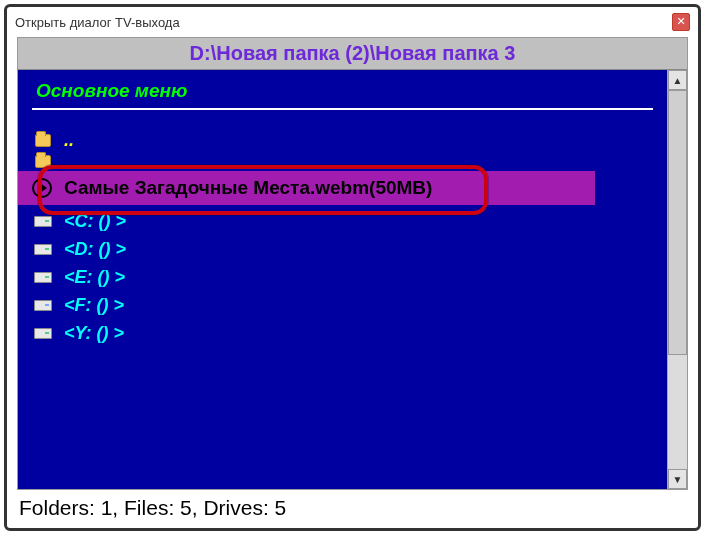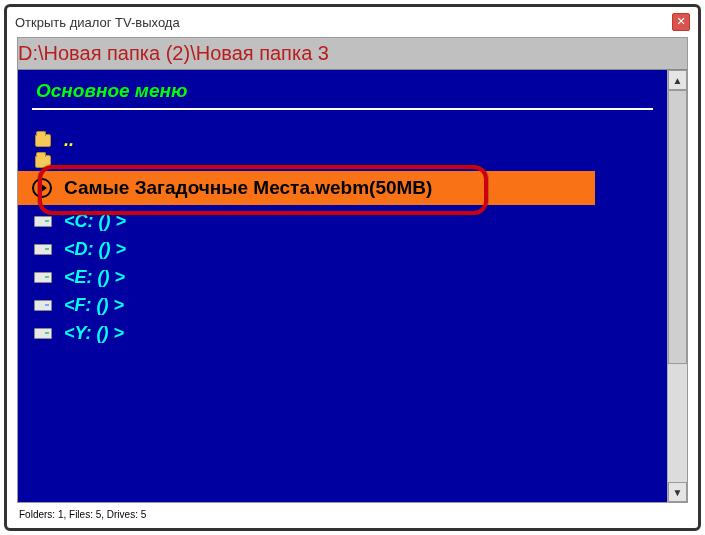--- a/index.html
+++ b/index.html
@@ -48,23 +48,24 @@
       margin: 0 10px 2px 10px;
       border: 1px solid #999;
       display: flex;
       flex-direction: column;
       overflow: hidden;
     }
     .path-bar {
       background: #c0c0c0;
       border-bottom: 1px solid #888;
       padding: 4px 0;
+      text-align: center;
       font-size: 20px;
-      font-weight: normal;
-      color: #b91c1c;
+      font-weight: bold;
+      color: #6d28d9;
     }
     .blue-panel {
       flex: 1;
       background: #0000a0;
       position: relative;
       display: flex;
     }
     .list-area {
       flex: 1;
       padding: 8px 0 0 0;
@@ -135,21 +136,21 @@
       right: 2px; top: 3px;
       width: 4px; height: 2px;
       background: #5c8;
     }
     .drive-icon.cd::after { background: #7af; }
     .selected-row-wrap {
       position: relative;
       margin: 2px 0;
     }
     .selected-row {
-      background: #f97316;
+      background: #a21caf;
       color: #000;
       font-style: normal;
       font-weight: bold;
       font-size: 19px;
       display: flex;
       align-items: center;
       gap: 12px;
       padding: 6px 14px;
       margin-right: 72px;
       position: relative;
@@ -200,21 +201,21 @@
     .sb-track { flex: 1; position: relative; }
     .sb-thumb {
       position: absolute;
       top: 0; left: 0; right: 0;
       height: 70%;
       background: #cfcfcf;
       border: 1px solid #999;
     }
     .status-bar {
       padding: 4px 12px 8px 12px;
-      font-size: 10px;
+      font-size: 21px;
       color: #000;
     }
   </style>
 </head>
 <body>
 
 <div class="outer-frame">
 
   <div class="title-bar">
     <span class="title-bar-text">Открыть диалог TV-выхода</span>

